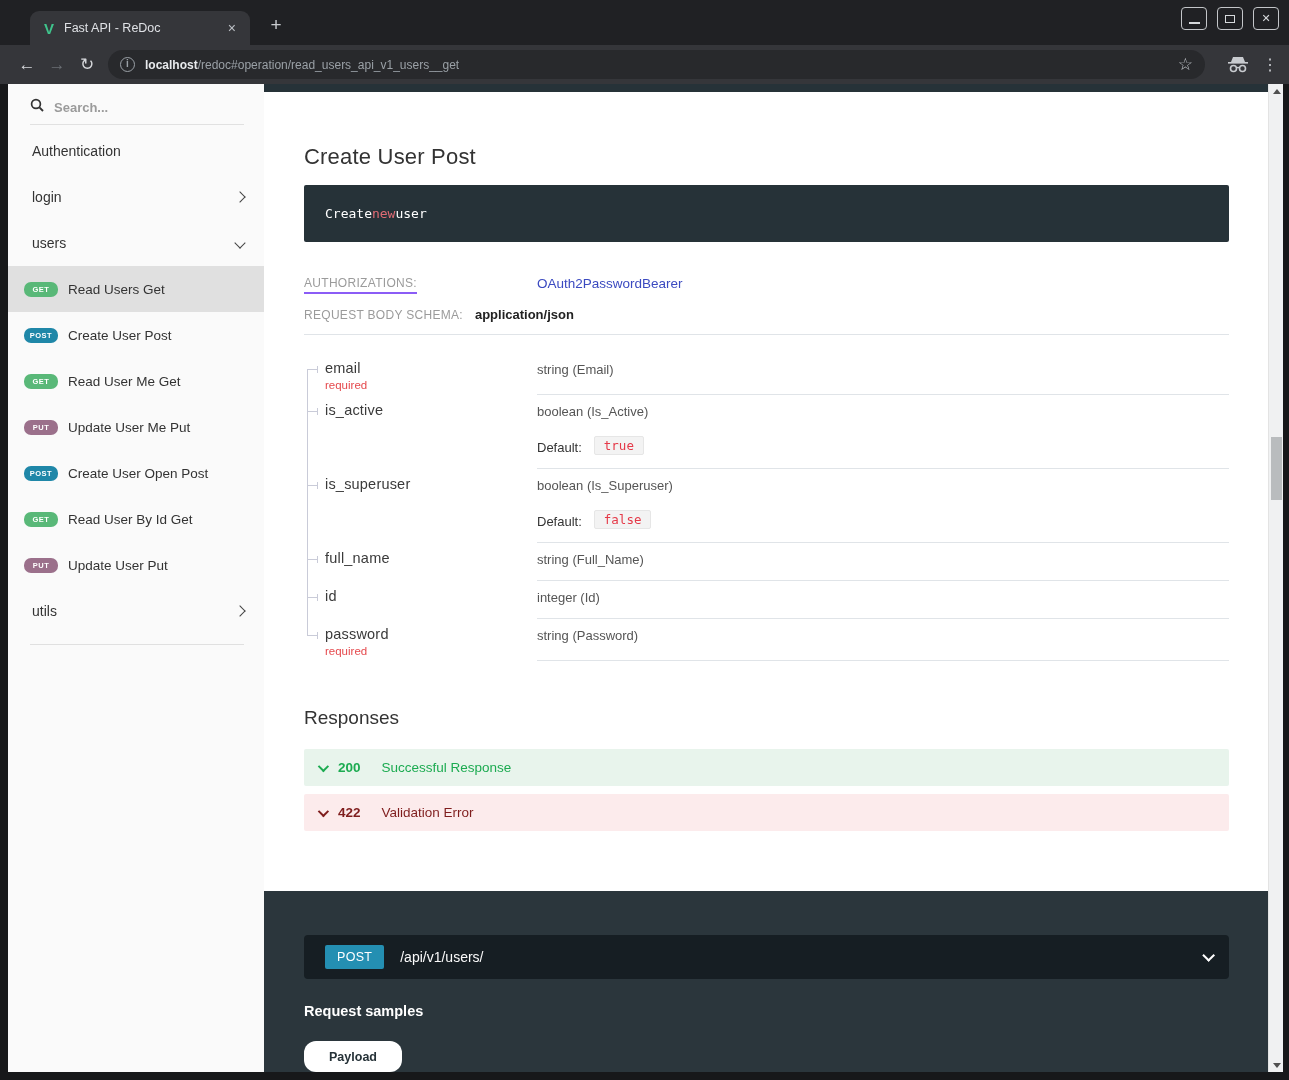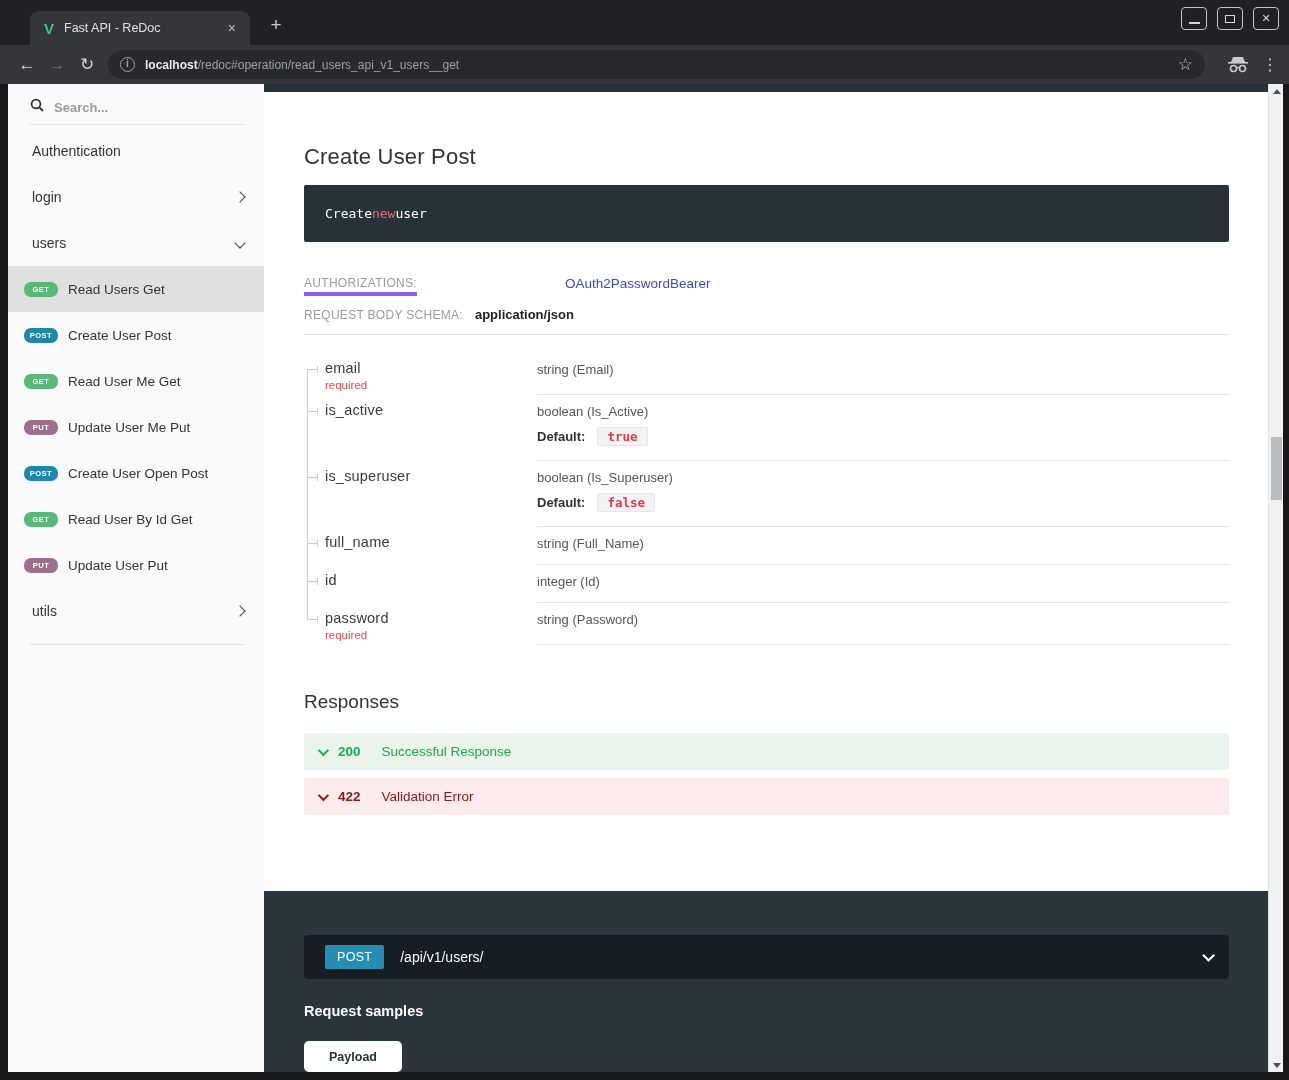--- a/index.html
+++ b/index.html
@@ -70,40 +70,40 @@
   .white-area { height:801px; overflow:hidden; padding:0 39px 0 40px; }
 
   h1.op-title { margin-top:52px; font-size:22px; font-weight:400; color:#333; letter-spacing:0.2px; }
   .desc-code { margin-top:15px; background:#263238; height:57px; display:flex; align-items:center;
                padding-left:21px; font-family:"DejaVu Sans Mono","Liberation Mono",monospace;
                font-size:13px; color:#fff; border-radius:2px; }
   .desc-code .hl { color:#e06c75; }
 
   .kv-row { display:flex; margin-top:34px; align-items:flex-start; }
   .kv-label { width:233px; flex-shrink:0; font-size:12px; color:#9b9b9b; letter-spacing:0.3px; }
-  .kv-label span { border-bottom:4px solid #8b5cf6; padding-bottom:2px; }
-  .kv-link { font-size:13.5px; color:#3b4ac0; cursor:pointer;margin-left:28px; }
+  .kv-label span { border-bottom:2px solid #8b5cf6; padding-bottom:2px; }
+  .kv-link { font-size:13.5px; color:#3b4ac0; cursor:pointer; }
   .schema-row { margin-top:16px; font-size:12px; color:#9b9b9b; letter-spacing:0.3px; }
   .schema-row b { color:#222; font-size:13px; margin-left:12px; letter-spacing:0; }
   .full-divider { border-bottom:1px solid #e0e4e8; margin-top:12px; }
 
   
   .fields { margin-top:18px; }
   .f-row { display:flex; }
   .f-left { width:233px; flex-shrink:0; position:relative; padding:7px 8px 4px 21px; }
   .f-left::before { content:""; position:absolute; left:3px; top:0; bottom:0; border-left:1px solid #c9cbd8; }
   .f-row.first .f-left::before { top:16px; }
   .f-row.last  .f-left::before { bottom:auto; height:16px; }
   .f-left::after { content:""; position:absolute; left:3px; top:16px; width:10px; border-top:1px solid #c9cbd8; }
   .f-tick { position:absolute; left:13px; top:13px; height:7px; border-left:1px solid #c9cbd8; }
   .f-name { font-size:14.5px; color:#3a3a3a; letter-spacing:0.2px; }
   .f-required { font-size:11.5px; color:#e5494d; margin-top:3px; }
   .f-right { flex:1; padding:9px 0 13px; border-bottom:1px solid #e0e4e8; }
   .f-type { font-size:13px; color:#555; }
-  .f-default { margin-top:6px; font-size:13px; color:#333; display:flex; align-items:center; min-height:22px;font-weight:bold; }
+  .f-default { margin-top:14px; font-size:13px; color:#333; display:flex; align-items:flex-end; min-height:22px; }
   .f-chip { margin-left:12px; font-family:"DejaVu Sans Mono","Liberation Mono",monospace; font-size:12.5px;
             color:#e53948; background:#f3f3f3; border:1px solid #e6e6e6; padding:1px 9px; border-radius:2px; }
 
   
   h2.resp-title { margin-top:46px; font-size:19px; font-weight:400; color:#333; }
   .resp-box { margin-top:20px; height:37px; border-radius:2px; display:flex; align-items:center;
               padding-left:14px; font-size:13.5px; cursor:pointer; }
   .resp-box + .resp-box { margin-top:8px; }
   .resp-box.success { background:#e8f4ec; color:#1cab51; }
   .resp-box.error   { background:#fcebec; color:#7f1d1d; }
@@ -113,21 +113,21 @@
 
   
   .console { flex:1; background:#2b363c; padding:44px 39px 0 40px; }
   .req-bar { height:44px; background:#161e23; border-radius:4px; display:flex; align-items:center;
              padding:0 18px 0 21px; cursor:pointer; }
   .req-badge { background:#248fb2; color:#fff; font-size:12.5px; padding:5px 12px; border-radius:2px; letter-spacing:0.3px; }
   .req-path { color:#fafafa; font-size:14px; margin-left:16px; flex:1; }
   .req-chev { width:9px; height:9px; border-right:2px solid #fff; border-bottom:2px solid #fff;
               transform:rotate(45deg) translateY(-3px); }
   .req-samples { margin-top:24px; color:#fff; font-size:14.5px; font-weight:bold; }
-  .payload-btn { margin-top:22px; width:98px; height:31px; background:#fff; border:none; border-radius:5px;
+  .payload-btn { margin-top:22px; width:98px; height:31px; background:#fff; border:none; border-radius:12px;
                  font-family:"Liberation Sans",sans-serif; font-size:12.5px; font-weight:bold; color:#263238; cursor:pointer; }
 
   
   .scrollbar { width:15px; height:100%; background:#f0f1f2; flex-shrink:0; position:relative;
                border-left:1px solid #e3e3e3; }
   .sb-arrow { position:absolute; left:0; width:15px; height:14px; display:flex; align-items:center; justify-content:center; }
   .sb-arrow.up { top:0; }
   .sb-arrow.down { bottom:0; }
   .tri-up { width:0; height:0; border-left:4px solid transparent; border-right:4px solid transparent; border-bottom:5px solid #505050; }
   .tri-down { width:0; height:0; border-left:4px solid transparent; border-right:4px solid transparent; border-top:5px solid #505050; }

